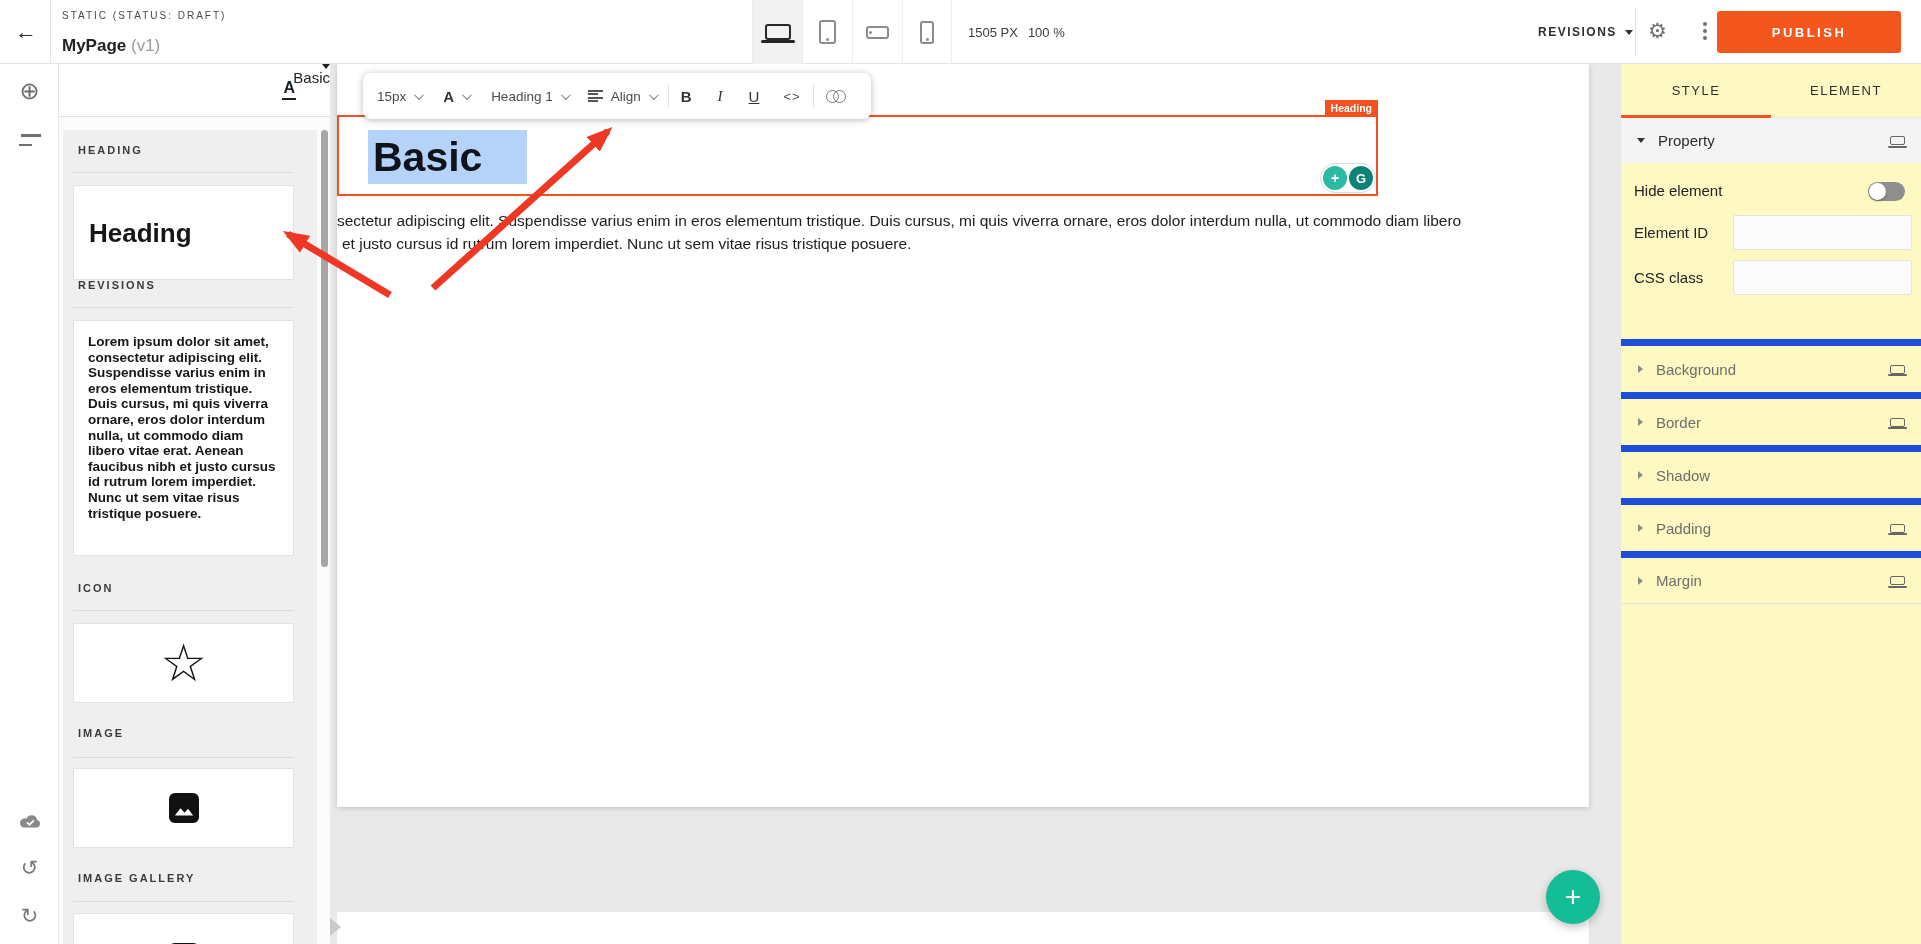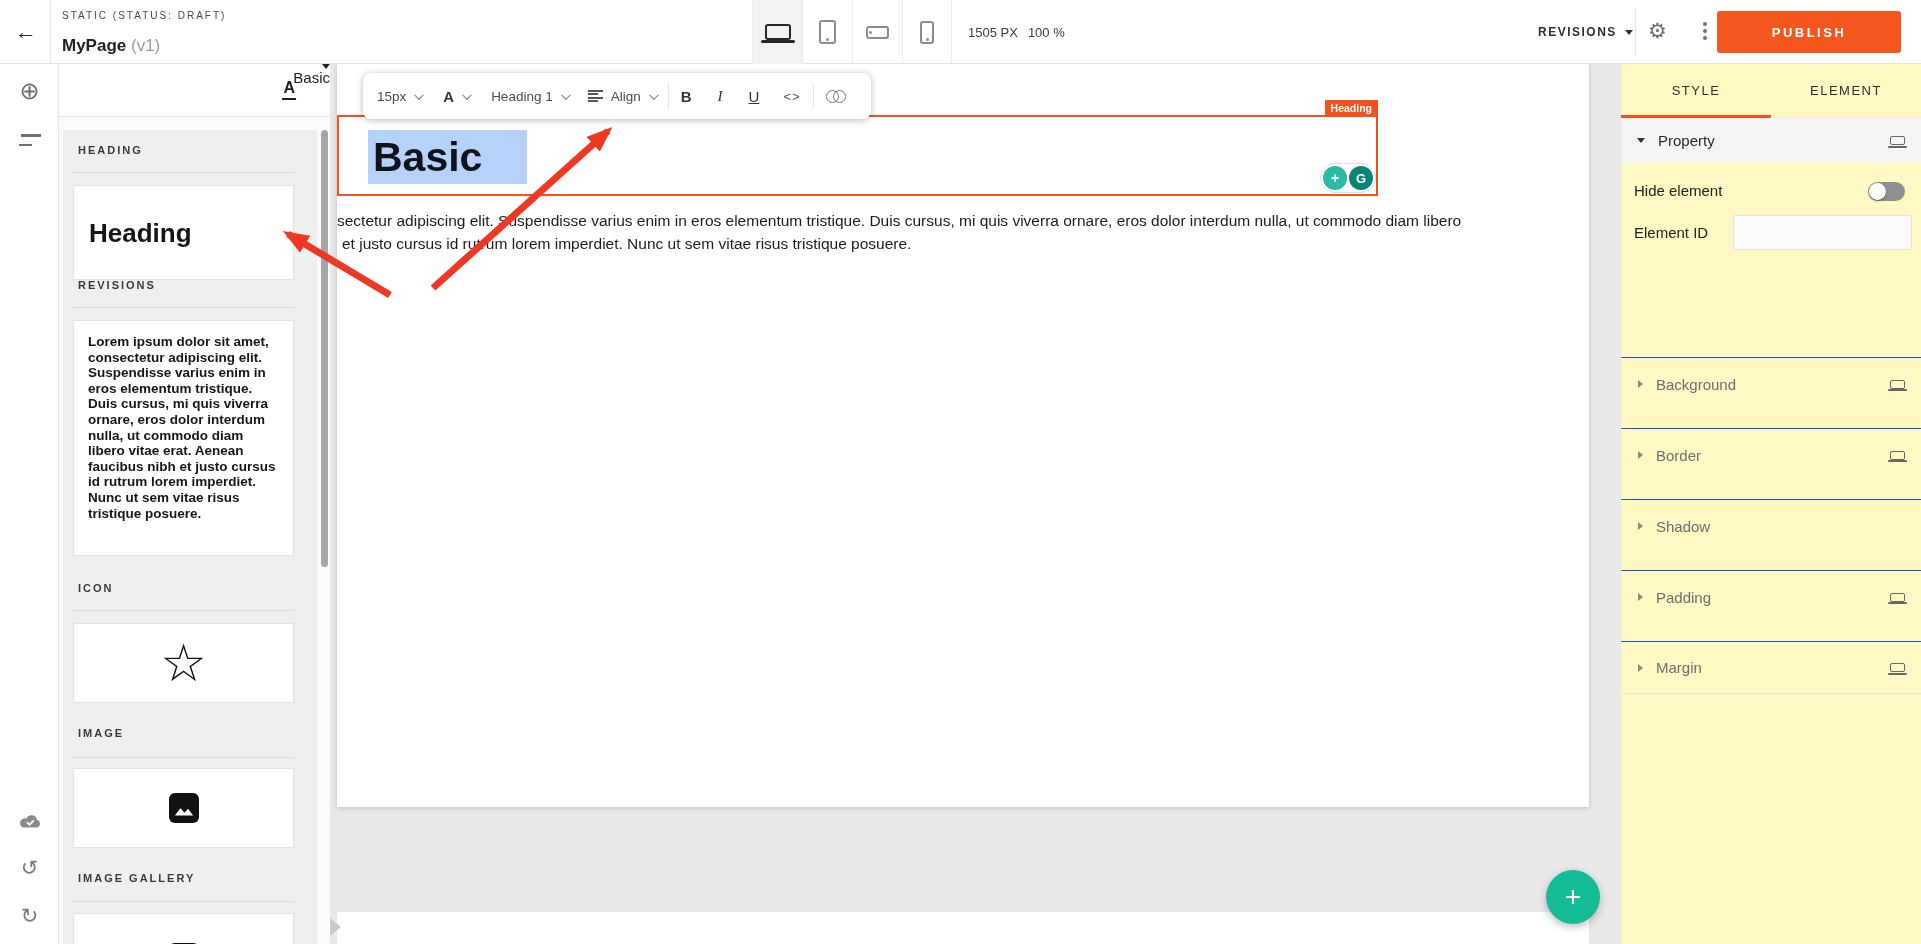--- a/index.html
+++ b/index.html
@@ -156,22 +156,22 @@
   .rp-icon-right { position:absolute; right:16px; }
   .rp-row-label { position:absolute; left:13px; font-size:15px; color:#222; }
   .toggle { position:absolute; right:16px; width:37px; height:19px; border-radius:10px; background:#8f8f8f;
             cursor:pointer; }
   .toggle::after { content:""; position:absolute; left:1px; top:1px; width:17px; height:17px; border-radius:50%;
                    background:#fff; box-shadow:0 1px 2px rgba(0,0,0,.4); }
   .rp-input { position:absolute; left:112px; width:179px; height:35px; background:#fbfbfb;
               border:1px solid #e3e3e3; border-radius:2px; font-size:14px; padding:0 8px;
               font-family:"Liberation Sans", sans-serif; }
   .rp-sections { position:absolute; top:275px; left:0; width:300px; }
-  .rp-section { position:relative; height:53px; border-top:1px solid #1d4ed8; display:flex;
-                align-items:center; cursor:pointer;margin-top:18px; }
+  .rp-section { position:relative; height:53px; border-top:7px solid #1d4ed8; display:flex;
+                align-items:center; cursor:pointer; }
   .rp-section:last-child { border-bottom:1px solid #e4e4e4; }
   .caret-right { width:0; height:0; border-top:4.5px solid transparent; border-bottom:4.5px solid transparent;
                  border-left:5.5px solid #8a8a8a; display:inline-block; margin-left:17px; }
   .rp-section .t { font-size:15px; color:#6e6e6e; margin-left:13px; }
 
   
   .fab { position:absolute; left:1546px; top:870px; width:54px; height:54px; border-radius:50%;
          background:#15BD96; color:#fff; display:flex; align-items:center; justify-content:center;
          font-size:28px; font-weight:400; box-shadow:0 3px 8px rgba(0,0,0,.25); cursor:pointer; z-index:25; }
 </style>
@@ -382,20 +382,24 @@
     </div>
 
     <div style="position:absolute; top:112px; left:0; width:300px; height:32px;">
       <span class="rp-row-label" style="top:6px;">Hide element</span>
       <span class="toggle" style="top:6px;"></span>
     </div>
     <div style="position:absolute; top:151px; left:0; width:300px; height:35px;">
       <span class="rp-row-label" style="top:9px;">Element ID</span>
       <input class="rp-input" style="top: 0px;" value="">
     </div>
+    <div style="position:absolute; top:196px; left:0; width:300px; height:35px;">
+      <span class="rp-row-label" style="top:9px;">CSS class</span>
+      <input class="rp-input" style="top: 0px;" value="">
+    </div>
 
     <div class="rp-sections">
       <div class="rp-section">
         <span class="caret-right"></span>
         <span class="t">Background</span>
         <span class="rp-icon-right laptop-sm"></span>
       </div>
       <div class="rp-section">
         <span class="caret-right"></span>
         <span class="t">Border</span>

